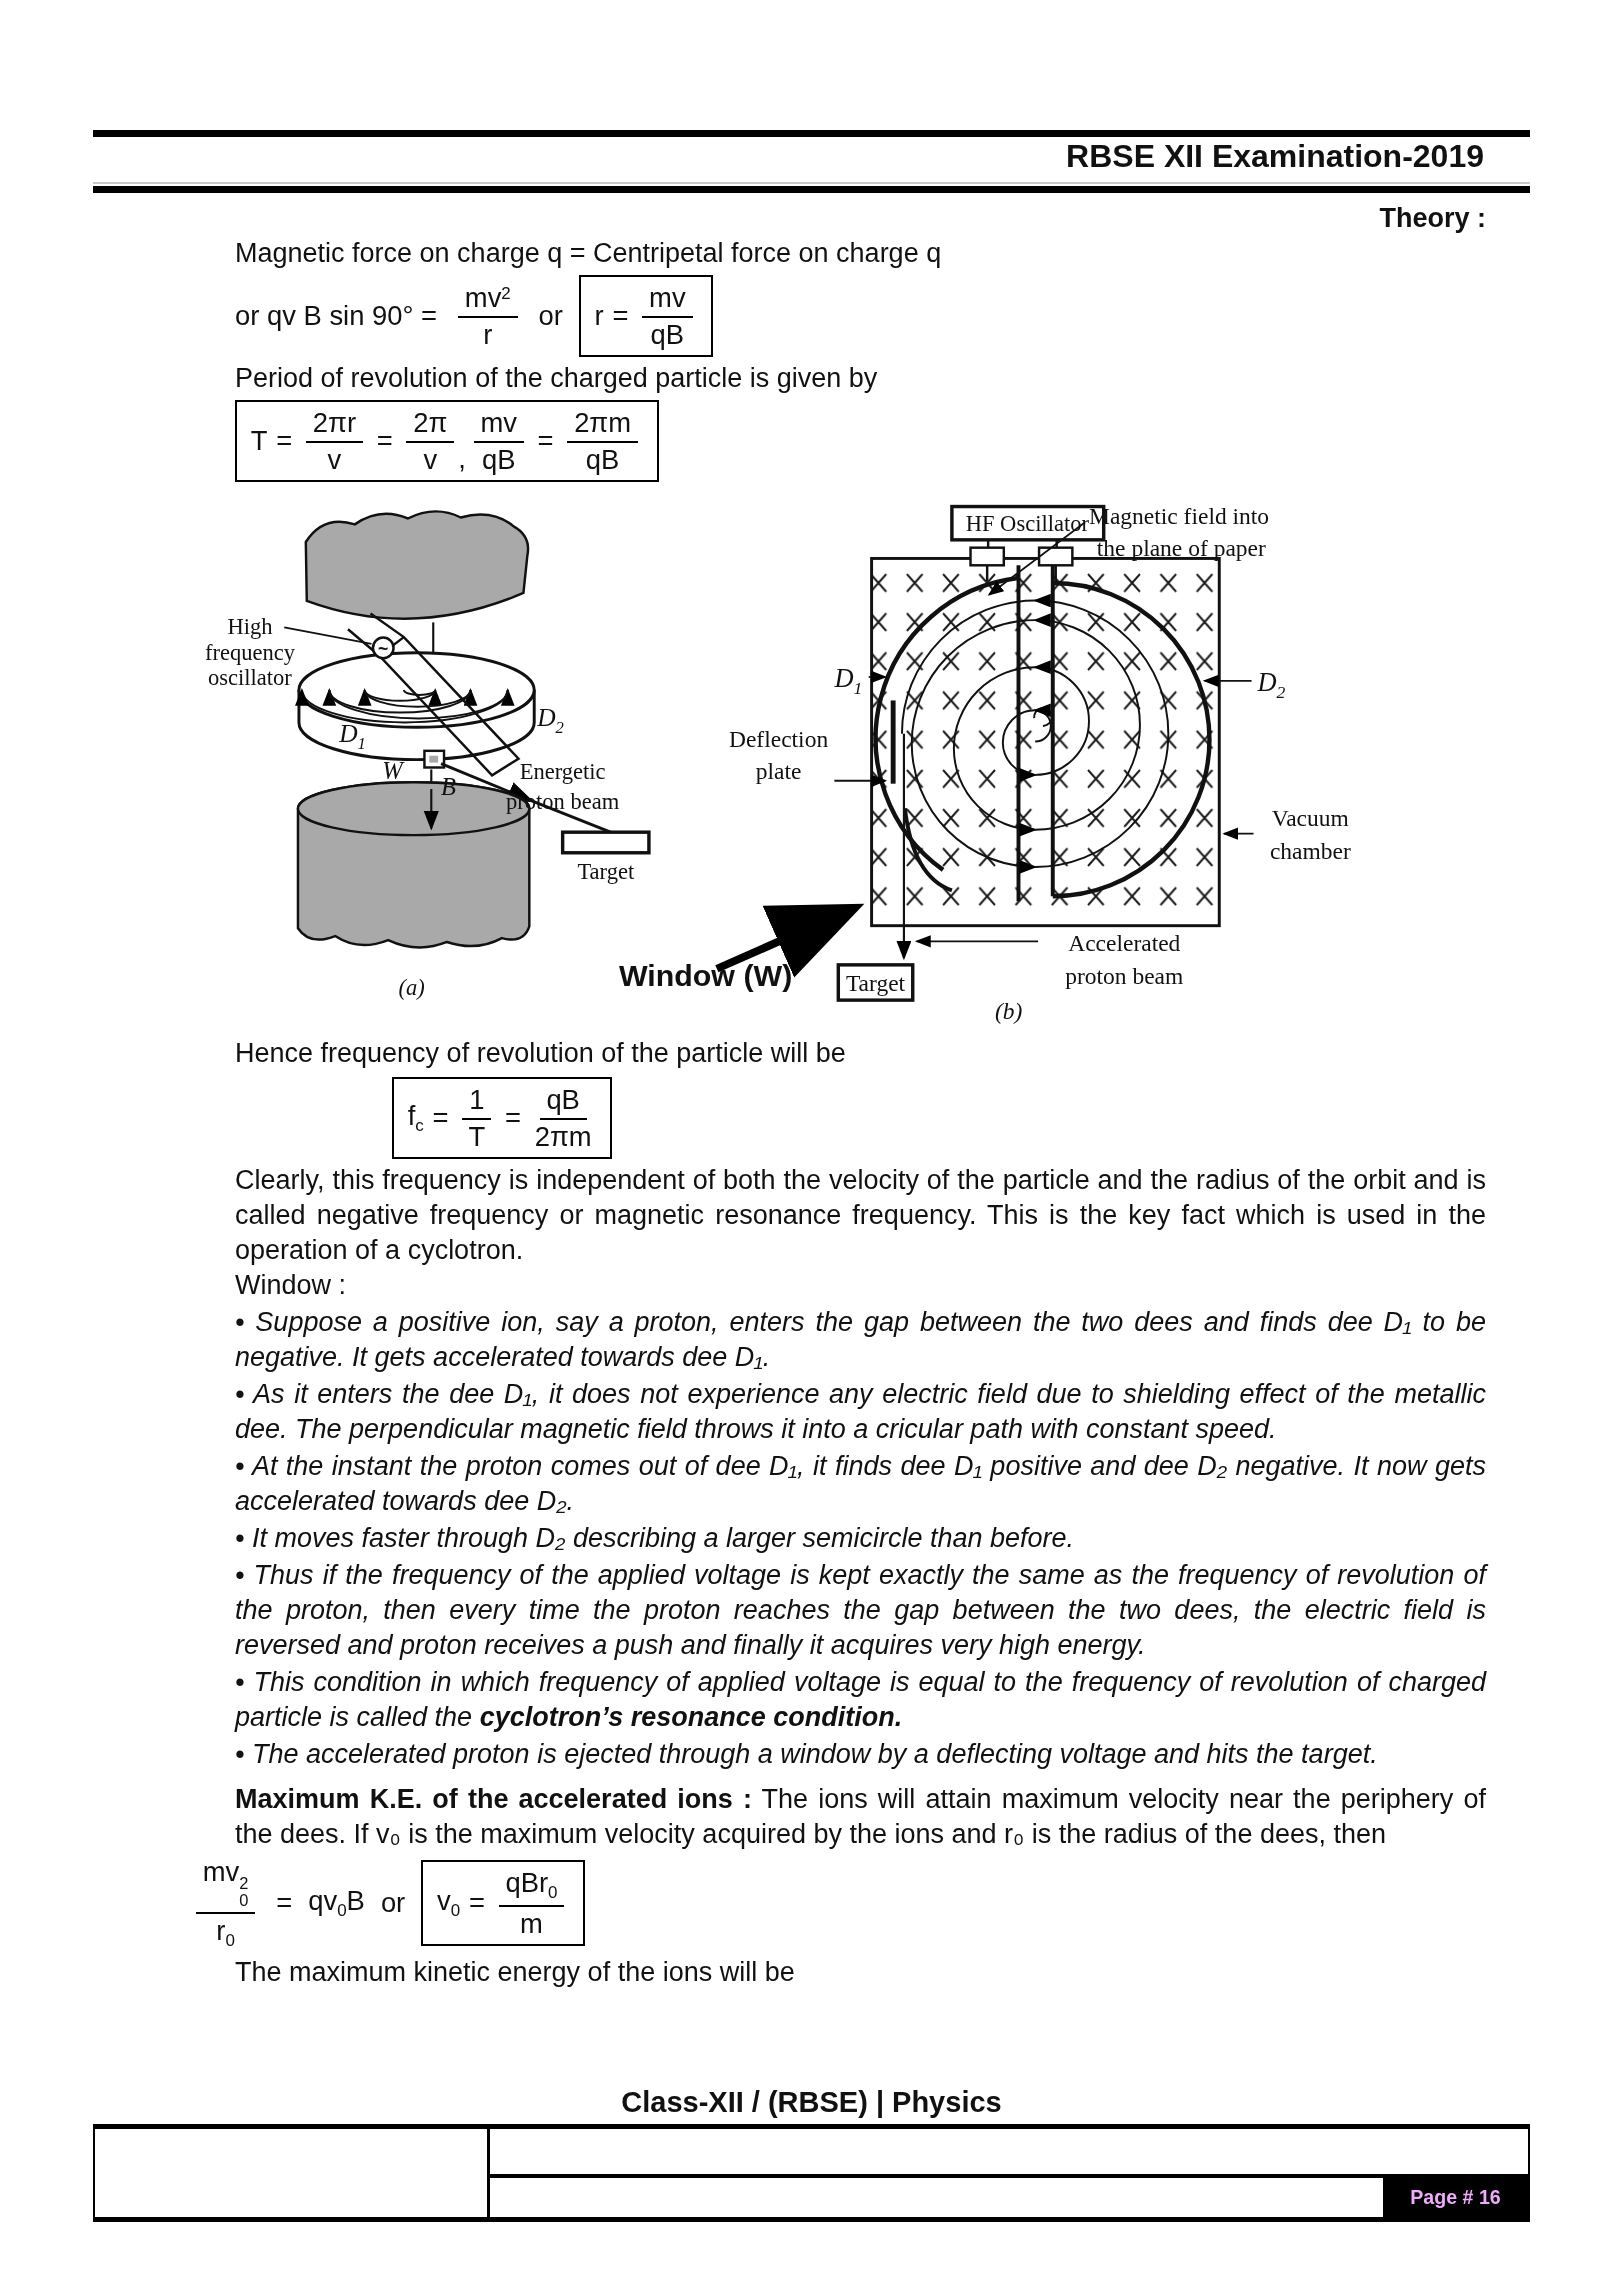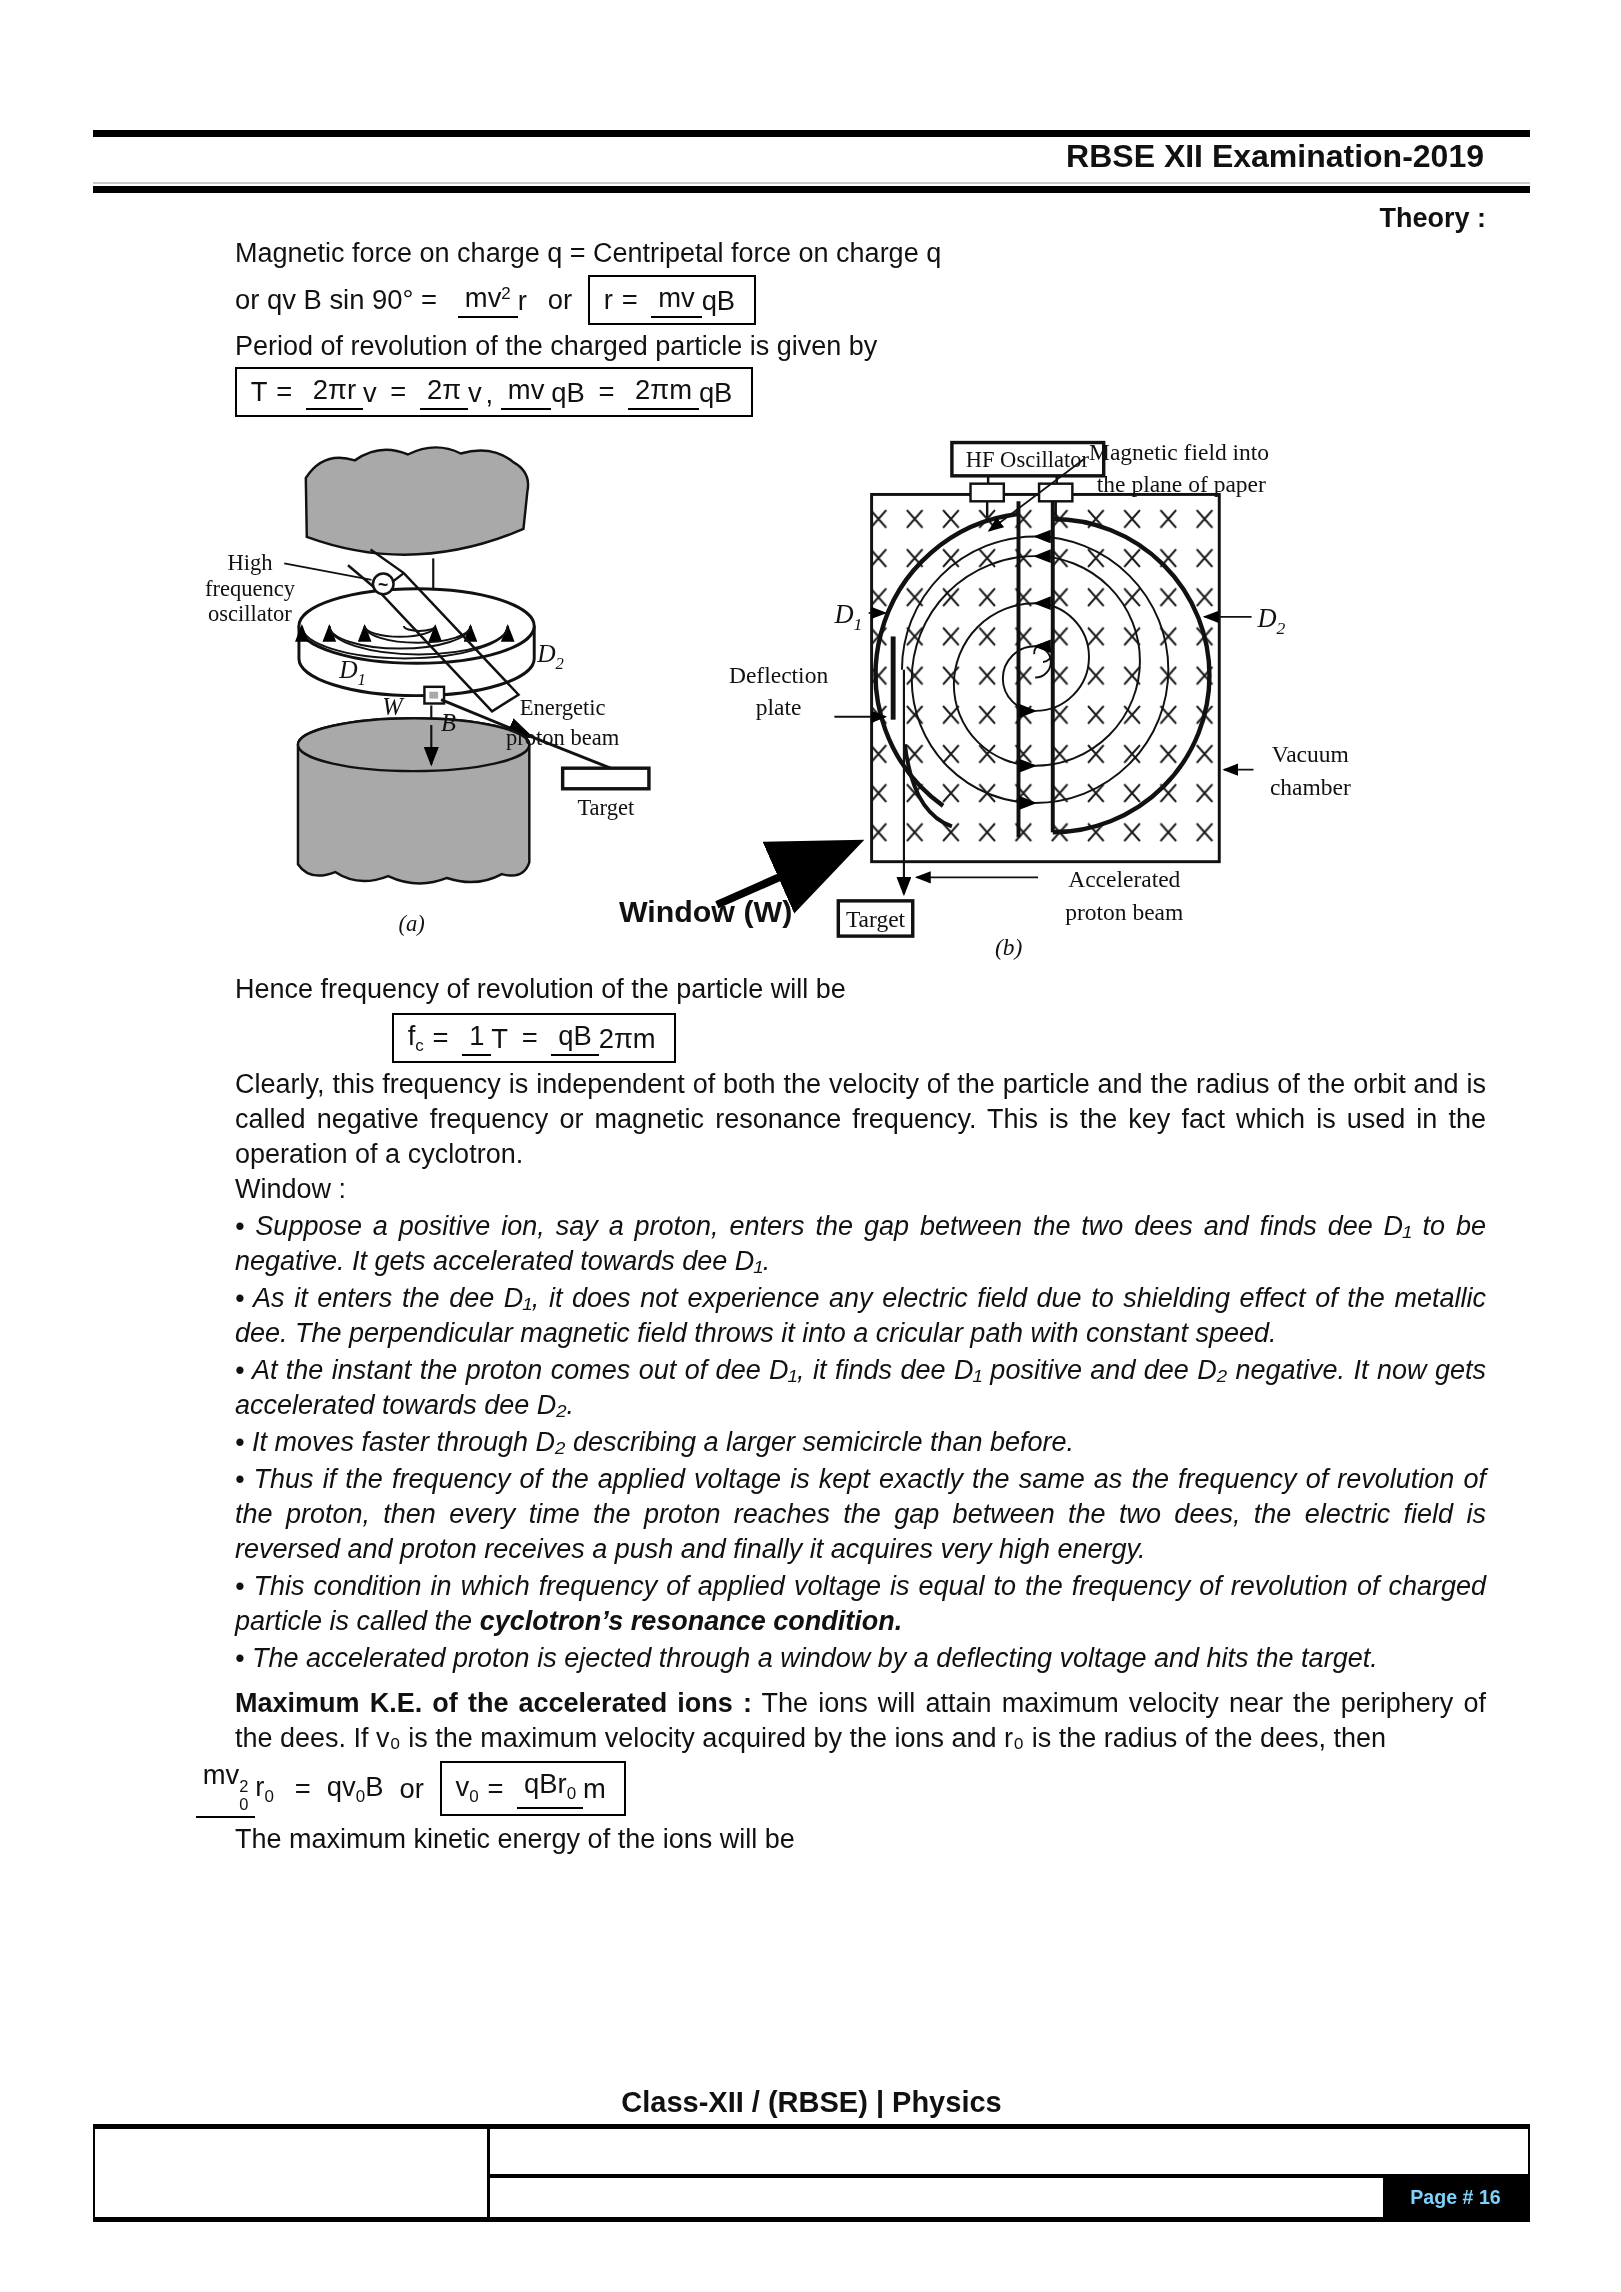--- a/index.html
+++ b/index.html
@@ -9,42 +9,42 @@
   .header-title{position:absolute;left:93px;top:110px;width:1391px;text-align:right;
                 font-weight:bold;font-size:32px;letter-spacing:0px;}
   .rule-thin{position:absolute;left:93px;top:154px;width:1437px;height:2px;background:#c8c8c8;}
   .rule-thick{position:absolute;left:93px;top:158px;width:1437px;height:6.9px;background:#000;}
   .content{position:absolute;left:235px;top:173px;width:1251px;}
   p{margin:0;text-align:right;}
   .body{font-size:27px;line-height:35px;text-align:justify;}
   .h{font-size:27px;line-height:35px;font-weight:bold;}
   .sub{font-size:62%;vertical-align:-5.9px;}
   .sup{font-size:62%;vertical-align:7.8px;}
-  .frac{display:inline-flex;flex-direction:row;align-items:center;vertical-align:middle;
+  .frac{display:inline-flex;flex-direction:column;align-items:center;vertical-align:middle;
         margin:0 4.9px;line-height:1.1;}
   .frac .num{display:block;padding:1px 6.9px 2.9px;border-bottom:2.9px solid #000;}
   .frac .den{display:block;padding-top:2px;}
   .fbox{border:2.9px solid #000;display:inline-flex;align-items:center;gap:8.8px;padding:4.9px 13.7px;}
   .frow{display:flex;align-items:center;gap:16px;font-size:27.4px;margin:3.9px 0;}
   .vstack{display:inline-flex;flex-direction:column;font-size:60%;line-height:1.05;
           vertical-align:-7.8px;text-align:left;}
   .bullet{margin:2px 0;font-style:italic;}
   .figs{position:relative;height:551px;margin-top:3.9px;}
   .figa{position:absolute;left:-88px;top:0;}
   .figb{position:absolute;left:372px;top:0;}
   .serif-t{font-family:"Liberation Serif","DejaVu Serif",serif;}
   .course{position:absolute;left:93px;top:2058px;width:1437px;text-align:center;
           font-weight:bold;font-size:29px;}
   .ftable{position:absolute;left:93px;top:2096px;width:1433px;height:88px;
           border-top:5.9px solid #000;border-bottom:5.9px solid #000;
           border-left:2px solid #000;border-right:2px solid #000;}
   .ft-vdiv{position:absolute;left:392px;top:0;width:2.9px;height:100%;background:#000;}
   .ft-hdiv{position:absolute;left:392px;top:45px;width:1041px;height:3.9px;background:#000;}
   .badge{position:absolute;left:1288px;top:49px;width:145px;height:39px;background:#000;
-         color:#7dd3fc;font-weight:bold;font-size:19.6px;display:flex;align-items:center;
+         color:#f0abfc;font-weight:bold;font-size:19.6px;display:flex;align-items:center;
          justify-content:center;}
   svg text{fill:#111;}
 </style>
 </head>
 <body>
 
 <div class="page">
 
   <div class="rule-top"></div>
   <div class="header-title">RBSE XII Examination-2019</div>

